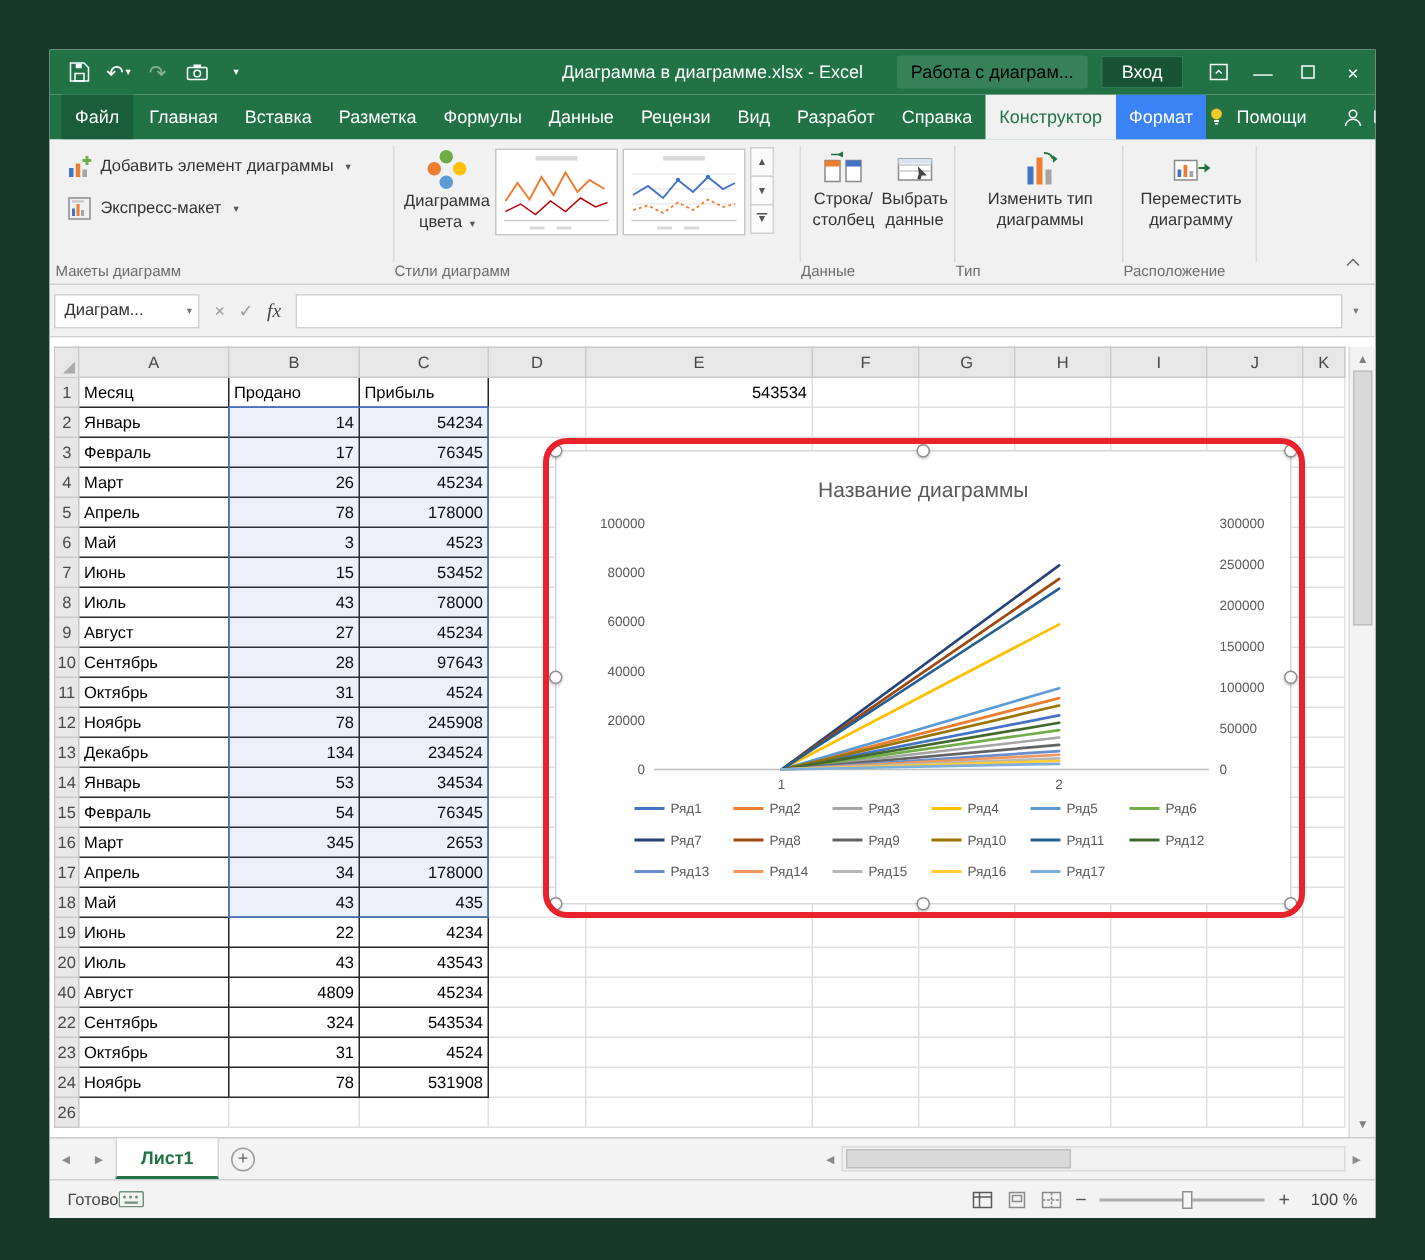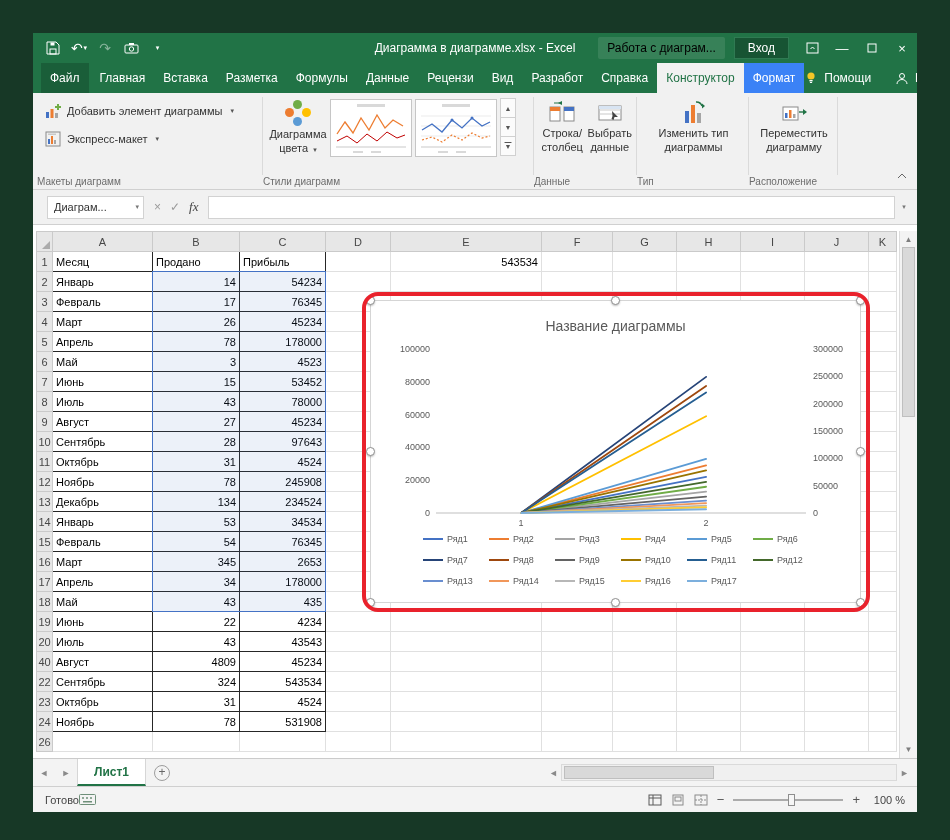--- a/index.html
+++ b/index.html
@@ -42,21 +42,21 @@
 .colorwheel i{position:absolute;width:9px;height:9px;border-radius:50%}
 .cw1{left:8px;top:0;background:#70AD47}.cw2{right:0;top:8px;background:#FFC000}
 .cw3{left:8px;bottom:0;background:#5B9BD5}.cw4{left:0;top:8px;background:#ED7D31}
 .thumb{width:82px;height:58px;background:#fff;border:1px solid #C6C6C6;margin-top:2px}
 .scol{display:flex;flex-direction:column;margin-top:2px}
 .scol span{width:16px;height:20px;border:1px solid #D0D0D0;background:#FBFBFB;font-size:7px;color:#555;display:flex;align-items:center;justify-content:center;margin-top:-1px}
 .scol .more{text-decoration:overline}
 .collapse{position:absolute;right:10px;bottom:6px}
 
 
-.fbar{height:35px;background:#F1F1F1;display:flex;align-items:center;padding:0 4px 0 14px;border-bottom:1px solid #D0D0D0}
+.fbar{height:35px;background:#F1F1F1;display:flex;align-items:center;padding:0 4px 0 3px;border-bottom:1px solid #D0D0D0}
 .namebox{width:97px;height:23px;background:#fff;border:1px solid #D2D2D2;display:flex;align-items:center;font-size:11px;color:#333;padding-left:6px}
 .nbdd{margin-left:auto;font-size:7px;color:#777;padding:0 4px}
 .fbtns{display:flex;align-items:center;gap:9px;padding:0 10px;color:#9B9B9B;font-size:12px}
 .fx{font-style:italic;font-family:"Liberation Serif",serif;color:#444;font-size:13px}
 .finput{flex:1;height:23px;background:#fff;border:1px solid #D2D2D2}
 .fdd{width:18px;text-align:center;font-size:7px;color:#777}
 
 
 .sheet{position:relative;height:533px;background:#fff;overflow:hidden}
 #grid{border-collapse:collapse;table-layout:fixed;margin:6px 0 0 3px;position:relative;z-index:1}

